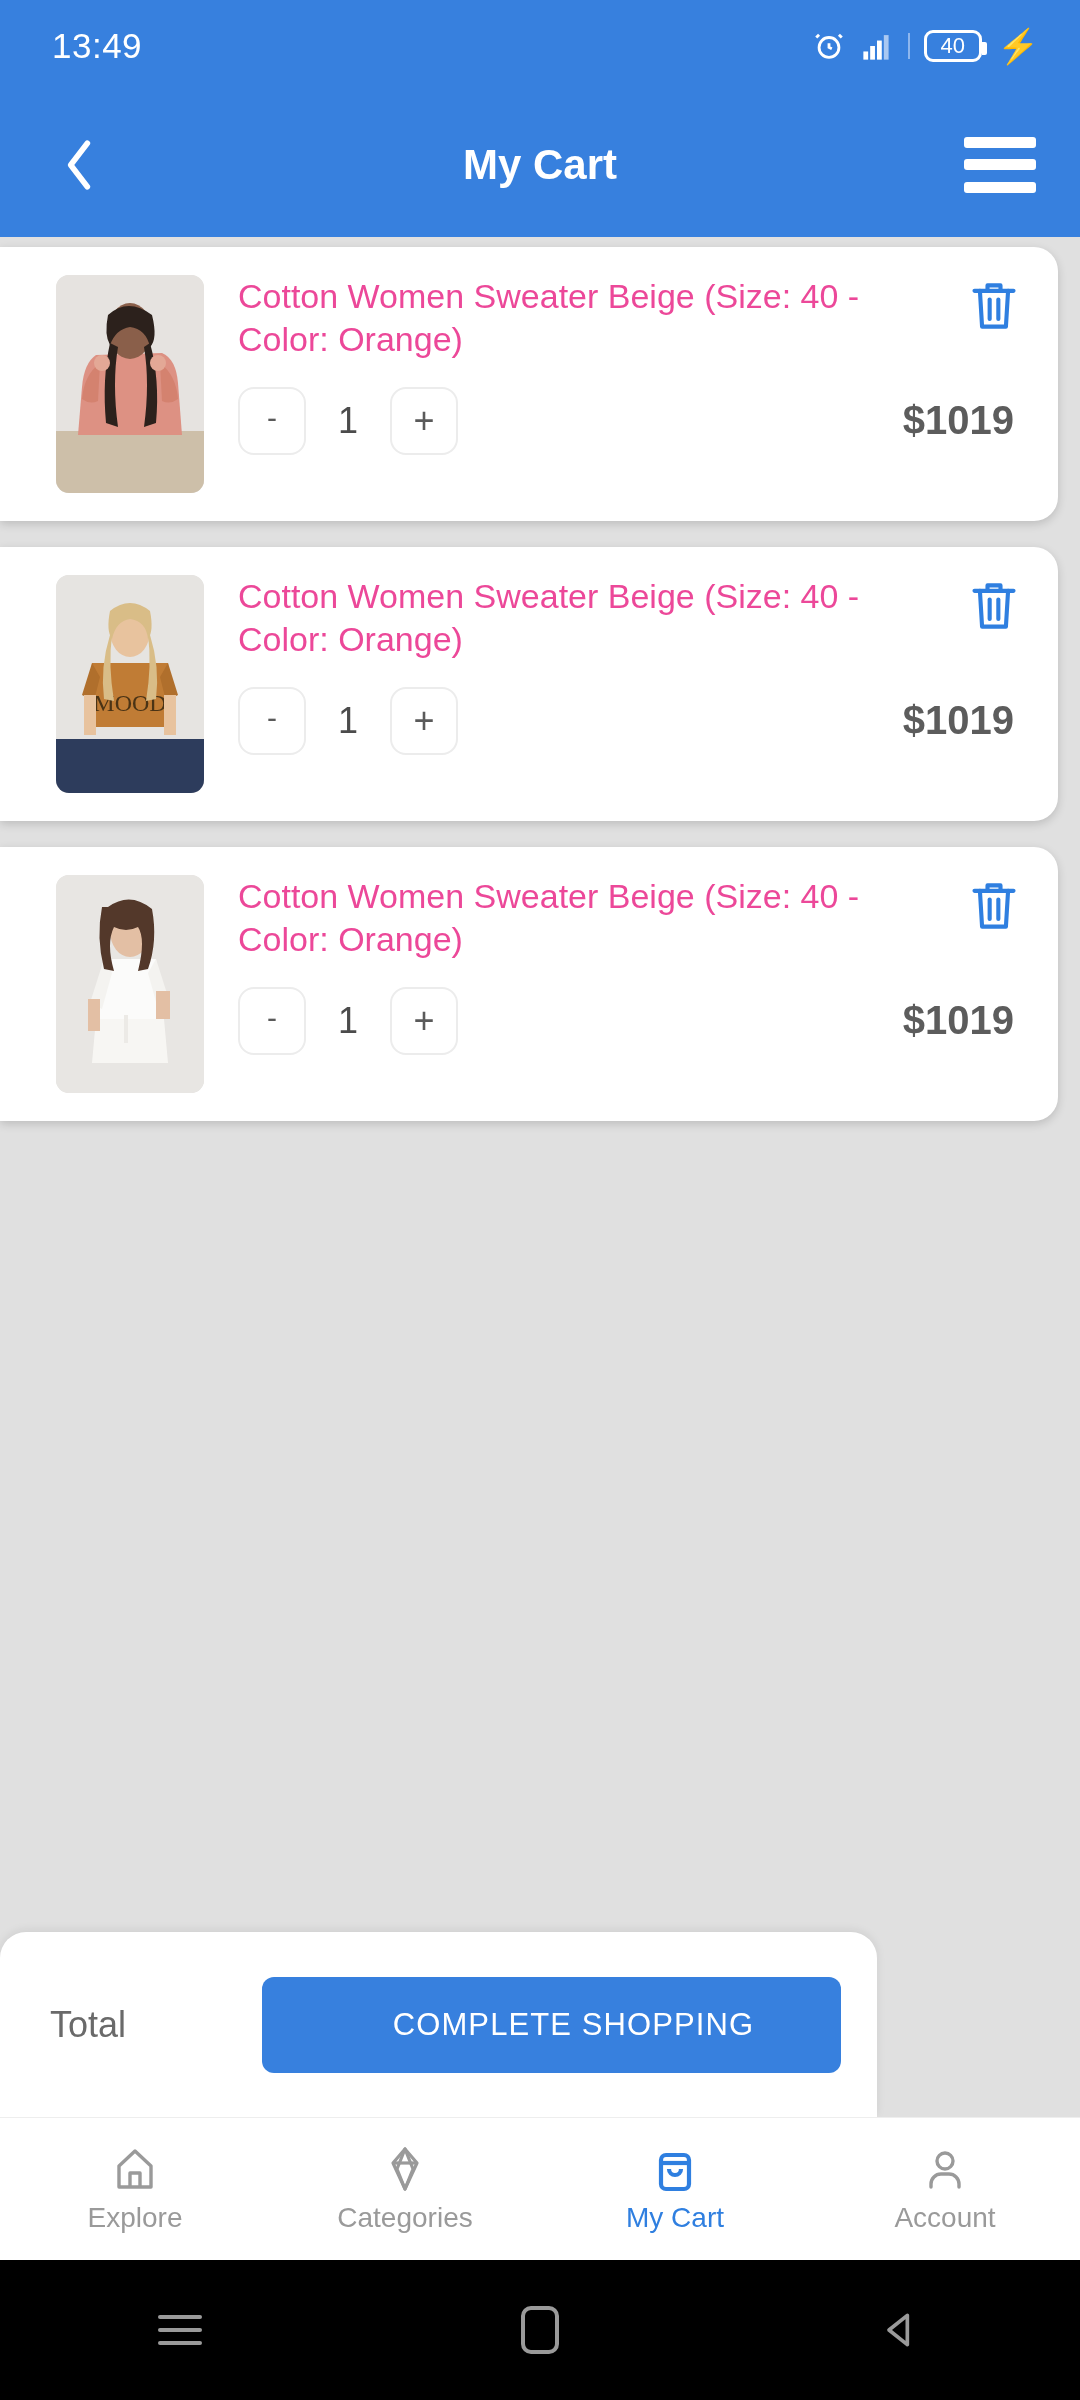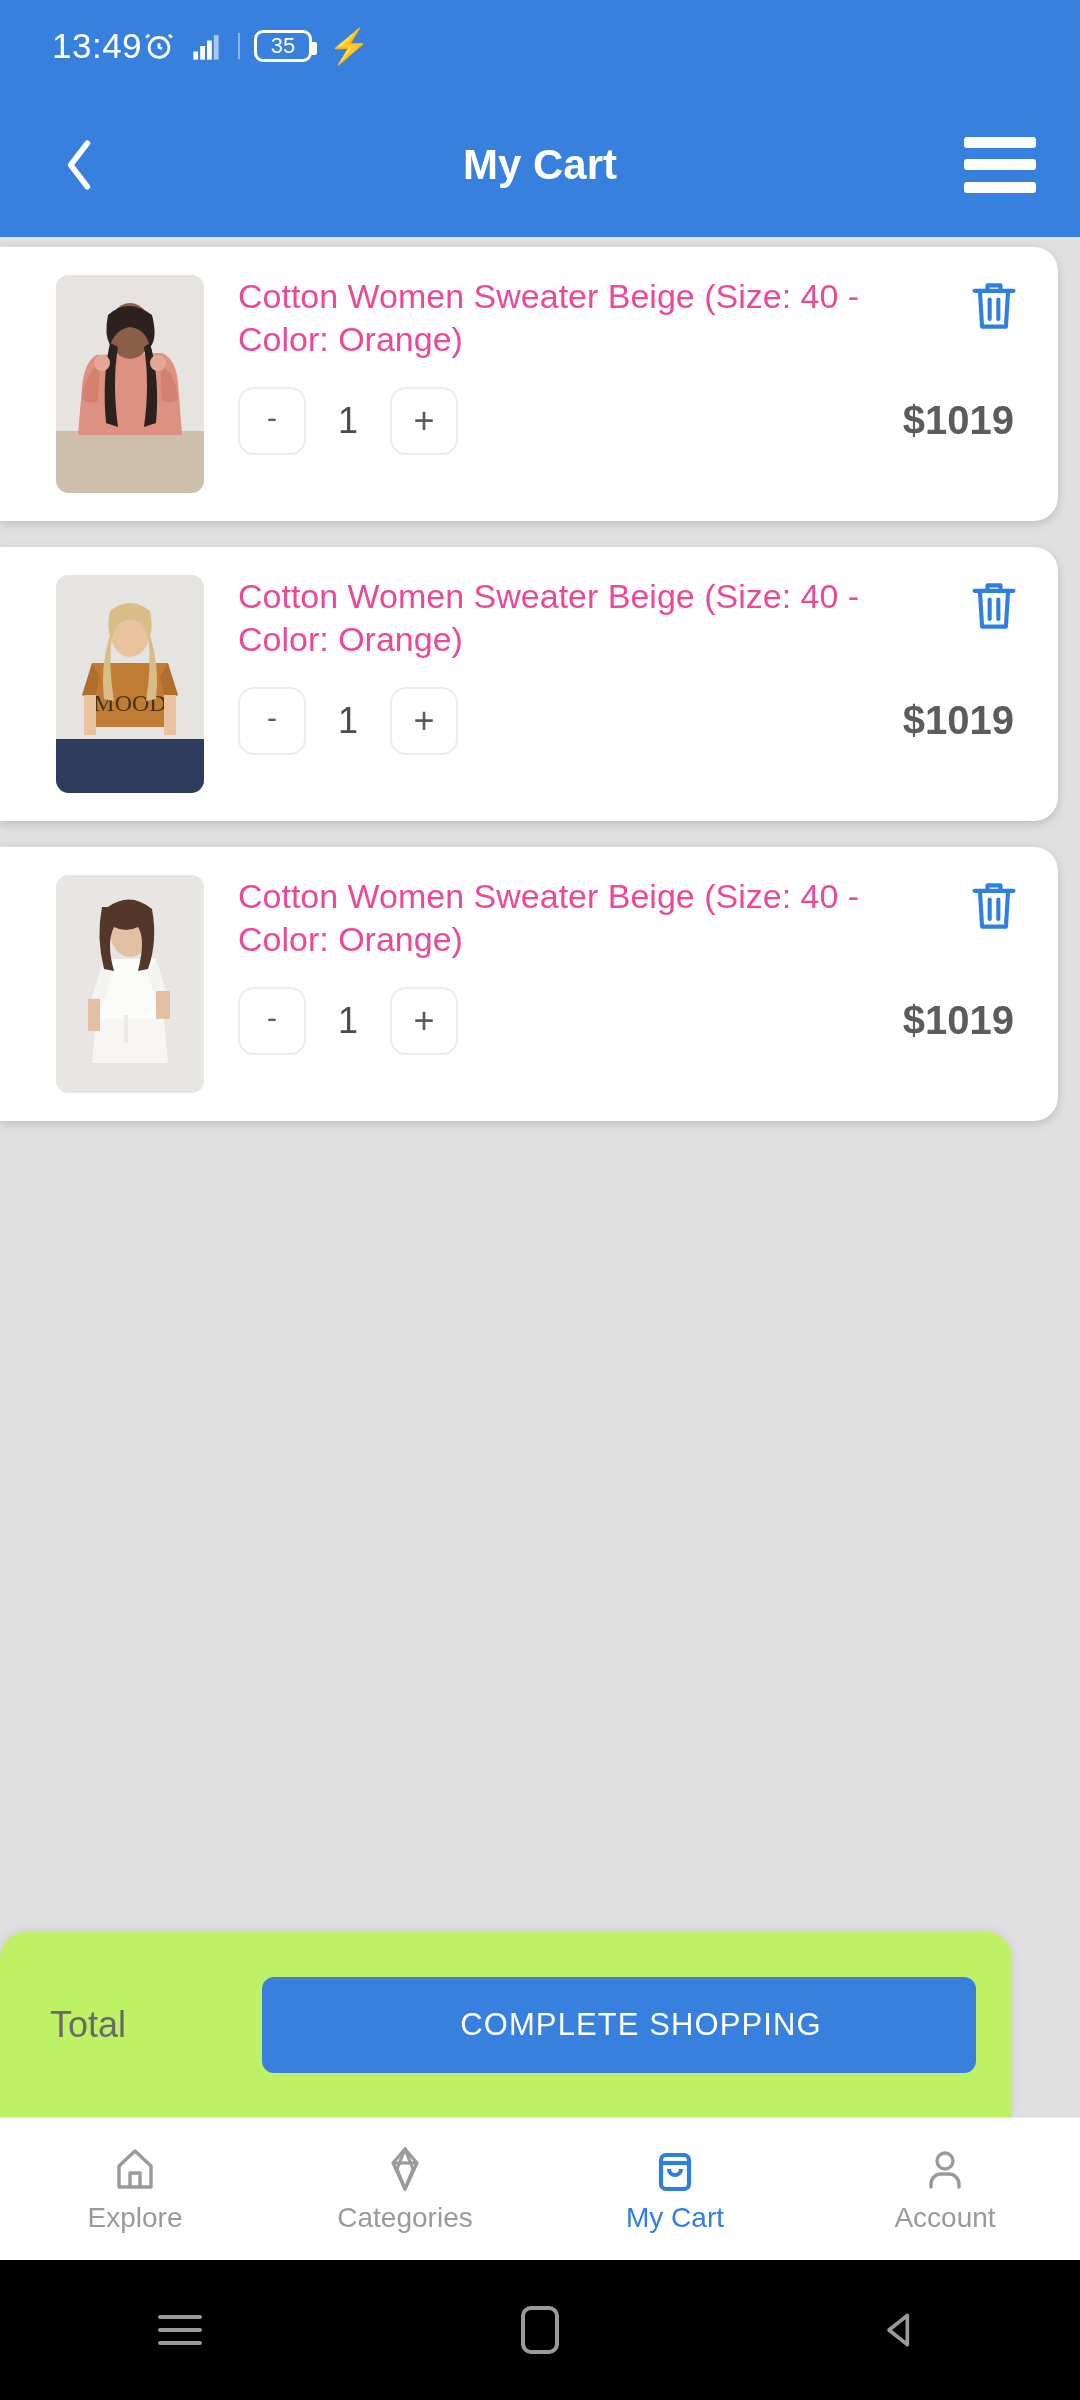--- a/index.html
+++ b/index.html
@@ -6,21 +6,21 @@
   html,body {
     width:1080px; height:2400px;
     font-family:"Liberation Sans", sans-serif;
     background:#e0e0e0; overflow:hidden;
   }
   .phone { position:relative; width:1080px; height:2400px; background:#e0e0e0; }
 
   
   .statusbar {
     height:92px; background:#3780de; display:flex; align-items:center;
-    justify-content:flex-start; padding:0 40px 0 52px;
+    justify-content:space-between; padding:0 40px 0 52px;
   }
   .clock { color:#fff; font-size:35px; letter-spacing:.5px; }
   .status-icons { display:flex; align-items:center; gap:14px; }
   .batt {
     width:58px; height:32px; border:3px solid #fff; border-radius:9px;
     display:flex; align-items:center; justify-content:center; position:relative;
   }
   .batt::after{ content:""; position:absolute; right:-8px; top:9px; width:5px;
     height:13px; background:#fff; border-radius:0 2px 2px 0; }
   .batt span{ color:#fff; font-size:22px; line-height:1; }
@@ -66,22 +66,22 @@
     background:#fff; color:#5a5a5a; font-size:36px; display:flex;
     align-items:center; justify-content:center; line-height:1;
   }
   .qtybtn.minus{ font-size:30px; padding-bottom:6px; }
   .qtyval{ width:84px; text-align:center; font-size:36px; color:#4b4b4b; }
   .price{ margin-left:auto; font-size:40px; font-weight:bold; color:#5c5c5c;
     padding-right:10px; }
 
   
   .total-bar{
-    position:absolute; left:0; bottom:283px; width:1012px; height:185px;
-    background:#bef264; border-radius:26px 26px 0 0;
+    position:absolute; left:0; bottom:283px; width:877px; height:185px;
+    background:#ffffff; border-radius:26px 26px 0 0;
     box-shadow:0 -2px 10px rgba(0,0,0,.08);
     display:flex; align-items:center; padding:0 36px 0 50px;margin-top:28px;
   }
   .total-block{ width:200px; }
   .total-label{ font-size:36px; color:#6a6a6a; line-height:1.25; }
   .total-value{ font-size:40px; font-weight:bold; color:#2f7fe0; line-height:1.3; }
   .checkout-btn{
     flex:1; height:96px; background:#3780de; border:none; border-radius:12px;
     color:#fff; font-size:31px; letter-spacing:1.1px; display:flex;
     align-items:center; justify-content:center; margin-left:12px;padding-left:44px;
@@ -120,21 +120,21 @@
           <path d="M19 4l2 2"></path>
       </svg>
       <svg width="34" height="30" viewBox="0 0 24 22">
         <rect x="2" y="15" width="3.5" height="6" fill="#fff"></rect>
         <rect x="7" y="11" width="3.5" height="10" fill="#fff"></rect>
         <rect x="12" y="7" width="3.5" height="14" fill="#fff"></rect>
         <rect x="17" y="3" width="3.5" height="18" fill="#a9c8f2"></rect>
       </svg>
       <span class="divider-v"></span>
       <div class="batt">
-        <span>35</span>
+        <span>40</span>
       </div>
       <span class="bolt">⚡</span>
     </div>
   </div>
 
   <div class="appbar">
     <div class="back-btn">
       <svg width="40" height="60" viewBox="0 0 24 36" fill="none" stroke="#fff" stroke-width="3.4" stroke-linecap="round" stroke-linejoin="round">
         <polyline points="17,5 7,18 17,31"></polyline>
       </svg>

